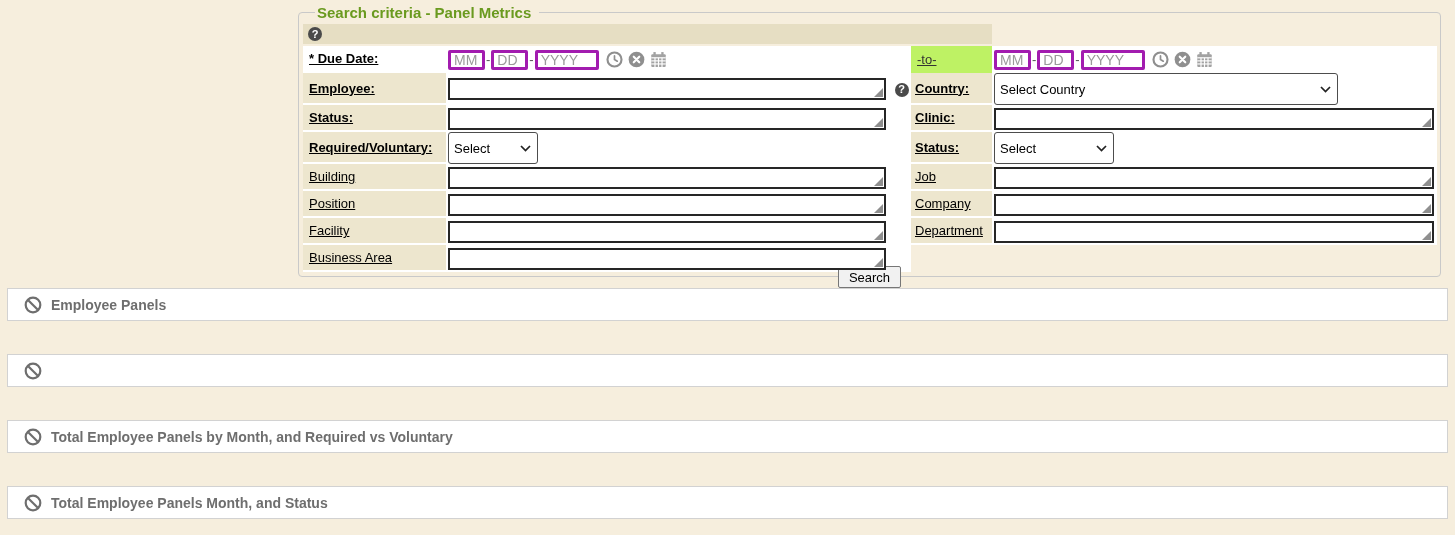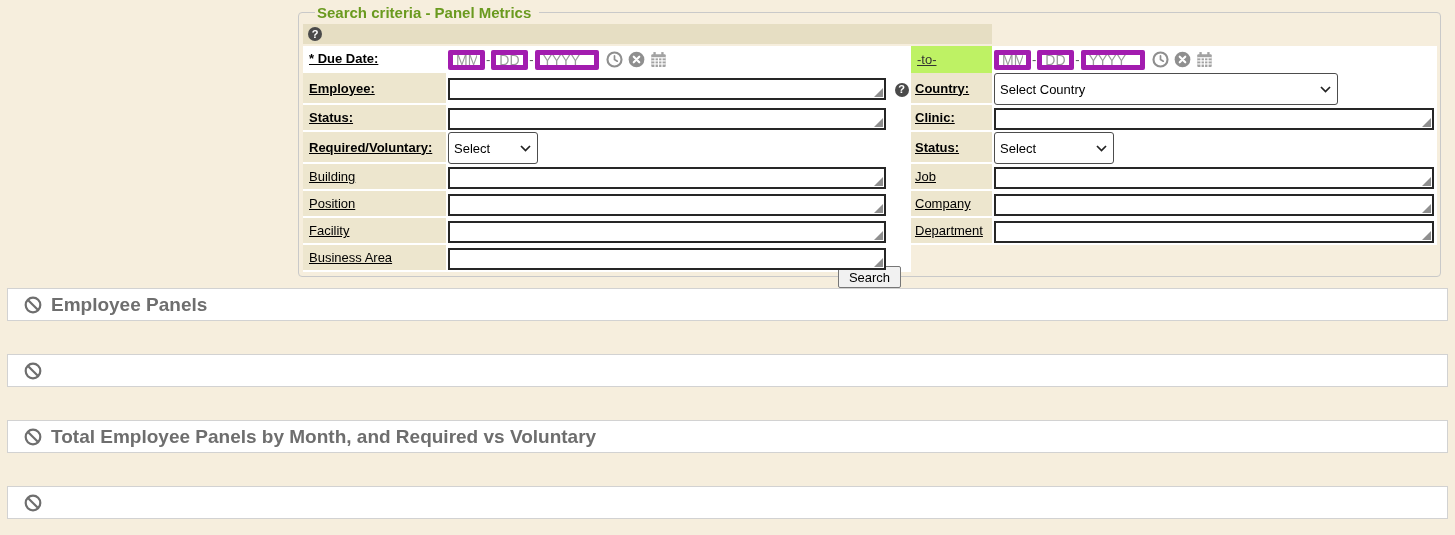--- a/index.html
+++ b/index.html
@@ -77,21 +77,21 @@
     width:0; height:0;
     border-style:solid;
     border-width:0 0 9px 9px;
     border-color:transparent transparent #8f8f8f transparent;
     pointer-events:none;
   }
   .w-left  { width:438px; }
   .w-right { width:440px; }
   .date-group { display:inline-flex; align-items:center; height:27px; }
   .din {
-    height:20px; border:5px solid #a21caf; border-radius:2px;
+    height:20px; border:3px solid #a21caf; border-radius:2px;
     font-family:"Liberation Sans", sans-serif;
     font-size:14px; color:#737373; padding:0 3px; background:#fff;
   }
   .din::placeholder { color:#9a9a9a; opacity:1; }
   .din.mm, .din.dd { width:37px; }
   .din.yy { width:64px; }
   .dsep { color:#555; margin:0 1px; font-size:13px; }
   .dicon { width:17px; height:17px; margin-left:5px; cursor:pointer; flex:0 0 auto; }
   .dicon:first-of-type { margin-left:7px; }
   
@@ -124,21 +124,21 @@
     margin:0 7px 33px 7px;
     height:33px;
     background:#fff;
     border:1px solid #d2d2d2;
     display:flex; align-items:center;
     padding-left:16px;
     cursor:pointer;
   }
   .section-bar:first-of-type { margin-top:13px; }
   .section-bar .slash-icon { width:18px; height:18px; margin-right:9px; flex:0 0 auto; }
-  .section-bar .sec-label { font-weight:bold; font-size:19px; color:#6e6e6e; }
+  .section-bar .sec-label { font-weight:bold; font-size:14px; color:#6e6e6e; }
 </style>
 </head>
 <body>
 
 <svg width="0" height="0" style="position:absolute">
   <defs>
     <g id="i-clock">
       <circle cx="8" cy="8" r="6.6" fill="none" stroke="#8f8f8f" stroke-width="2"></circle>
       <path d="M8 4.6 V8 L10.6 9.6" fill="none" stroke="#8f8f8f" stroke-width="1.6" stroke-linecap="round"></path>
     </g>
@@ -348,13 +348,14 @@
   <svg class="slash-icon" viewBox="0 0 18 18">
       <use href="#i-slash"></use>
     </svg>
   <span class="sec-label">Total Employee Panels by Month, and Required vs Voluntary</span>
 </div>
 
 <div class="section-bar">
   <svg class="slash-icon" viewBox="0 0 18 18">
       <use href="#i-slash"></use>
     </svg>
+  <span class="sec-label">Total Employee Panels Month, and Status</span>
 </div>
 
 </body></html>

